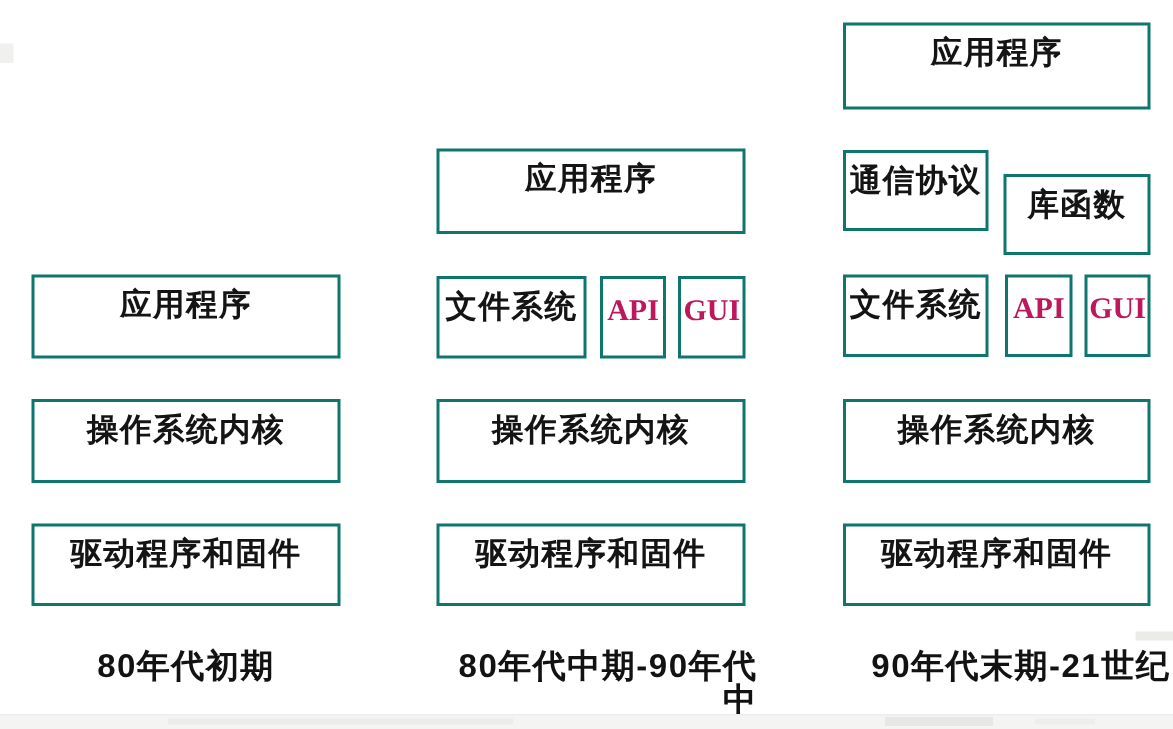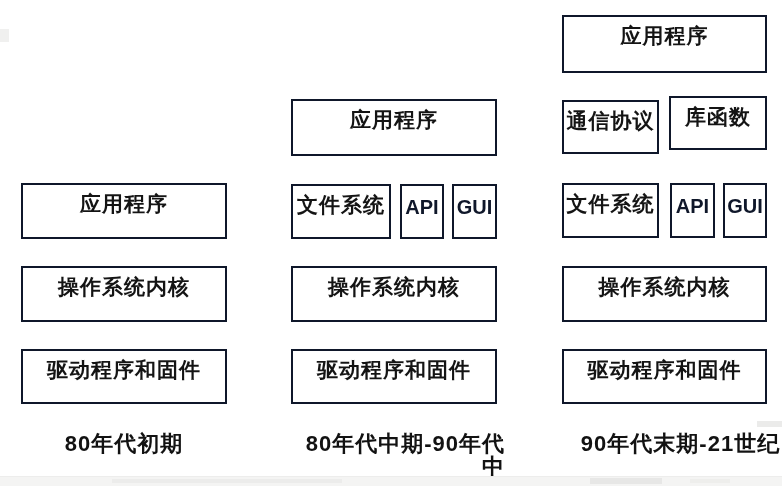--- a/index.html
+++ b/index.html
@@ -11,38 +11,38 @@
     position: relative;
     width: 782px;
     height: 486px;
     background: #ffffff;
     overflow: hidden;
     font-family: "Liberation Sans", "DejaVu Sans", sans-serif;
   }
   .box {
     position: absolute;
     box-sizing: border-box;
-    border: 2px solid #0f172a;
+    border: 2px solid #0f766e;
     background: #ffffff;
     color: #141414;
     font-weight: bold;
     font-size: 21px;
     line-height: 24px;
     text-align: center;
     padding-top: 7px;
     letter-spacing: 1px;
     white-space: nowrap;
     overflow: hidden;
   }
   .box.latin {
-    font-family: Liberation Sans, sans-serif;
+    font-family: Liberation Serif, serif;
     font-size: 20px;
     letter-spacing: 0;
     padding-top: 9px;
-    color: #0f172a;
+    color: #be185d;
   }
   .era-label {
     position: absolute;
     color: #121212;
     font-weight: bold;
     font-size: 22px;
     line-height: 23px;
     text-align: center;
     letter-spacing: 1px;
   }
@@ -71,21 +71,21 @@
 
   <div class="box" style="left:291px; top:99px; width:206px; height:57px;">应用程序</div>
   <div class="box" style="left:291px; top:184px; width:100px; height:55px;">文件系统</div>
   <div class="box latin" style="left:400px; top:184px; width:44px; height:55px;">API</div>
   <div class="box latin" style="left:452px; top:184px; width:45px; height:55px;">GUI</div>
   <div class="box" style="left:291px; top:266px; width:206px; height:56px;">操作系统内核</div>
   <div class="box" style="left:291px; top:349px; width:206px; height:55px;">驱动程序和固件</div>
 
   <div class="box" style="left:562px; top:15px; width:205px; height:58px;">应用程序</div>
   <div class="box" style="left:562px; top:100px; width:97px; height:54px;">通信协议</div>
-  <div class="box" style="left:669px; top:96px; width:98px; height:54px;">库函数</div>
+  <div class="box" style="left:669px; top:116px; width:98px; height:54px;">库函数</div>
   <div class="box" style="left:562px; top:183px; width:97px; height:55px;">文件系统</div>
   <div class="box latin" style="left:670px; top:183px; width:45px; height:55px;">API</div>
   <div class="box latin" style="left:723px; top:183px; width:44px; height:55px;">GUI</div>
   <div class="box" style="left:562px; top:266px; width:205px; height:56px;">操作系统内核</div>
   <div class="box" style="left:562px; top:349px; width:205px; height:55px;">驱动程序和固件</div>
 
   <div class="era-label" style="left:21px; top:432px; width:206px;">
     <div>80年代初期</div>
   </div>
   <div class="era-label" style="left:285px; top:432px; width:220px;text-align:right;">

